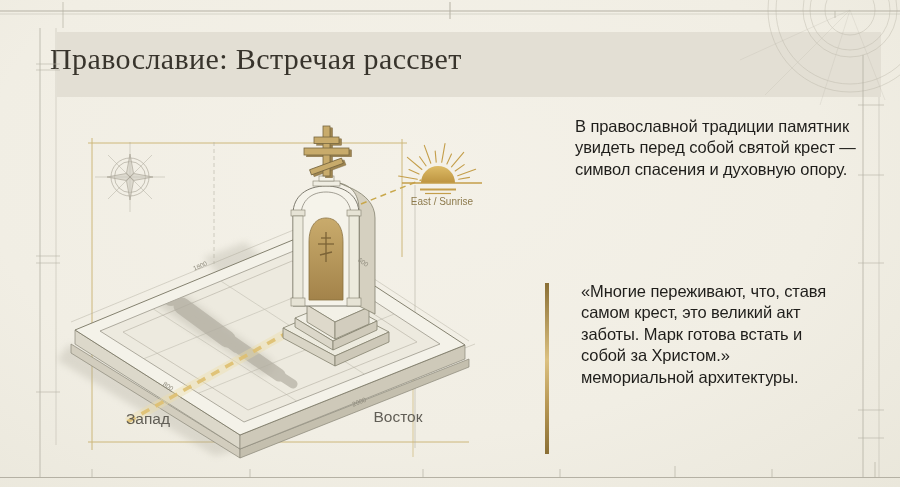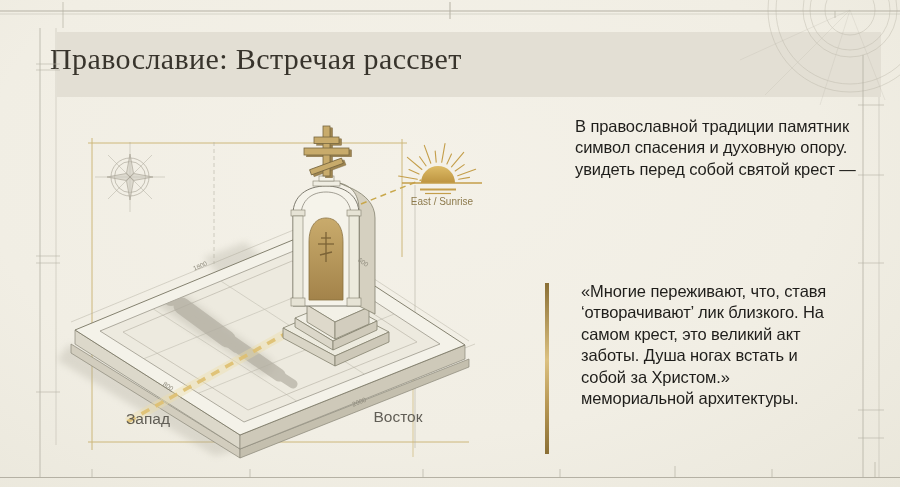--- a/index.html
+++ b/index.html
@@ -239,27 +239,26 @@
       <text transform="translate(305,312) rotate(-21.5)">2000</text>
       <text transform="translate(112,296) rotate(33)">800</text>
     </g>
 
     <text x="93" y="332" text-anchor="middle" font-size="15.5" fill="#615e56">Запад</text>
     <text x="343" y="330" text-anchor="middle" font-size="15.5" fill="#615e56">Восток</text>
   </svg>
 
   <div class="intro">
     <div class="tline">В православной традиции памятник</div>
+    <div class="tline">увидеть перед собой святой крест —</div>
     <div class="tline">символ спасения и духовную опору.</div>
-    <div class="tline">увидеть перед собой святой крест —</div>
   </div>
 
   <div class="goldbar"></div>
   <div class="quote">
     <div class="tline">«Многие переживают, что, ставя</div>
-    <div class="tline">‘отворачивают’ лик близкого. На</div>
     <div class="tline">самом крест, это великий акт</div>
-    <div class="tline">заботы. Душа ногах встать и</div>
+    <div class="tline">заботы. Марк готова встать и</div>
     <div class="tline">собой за Христом.»</div>
     <div class="tline">мемориальной архитектуры.</div>
   </div>
 
 </div>
 
 </body></html>

